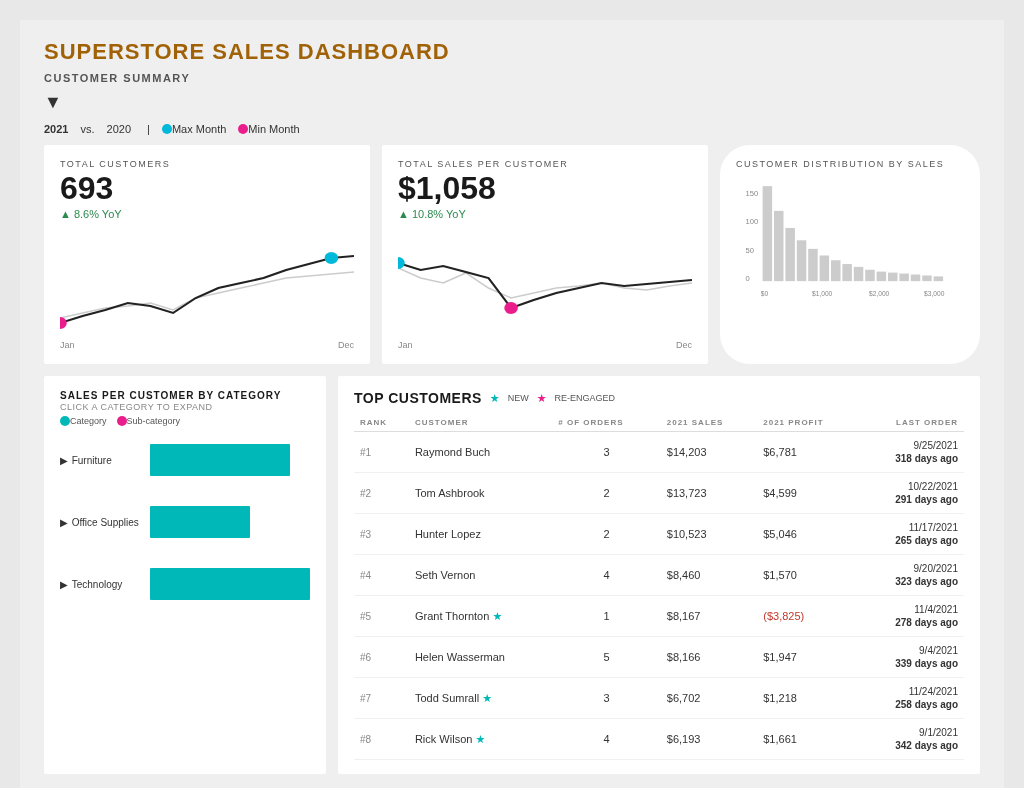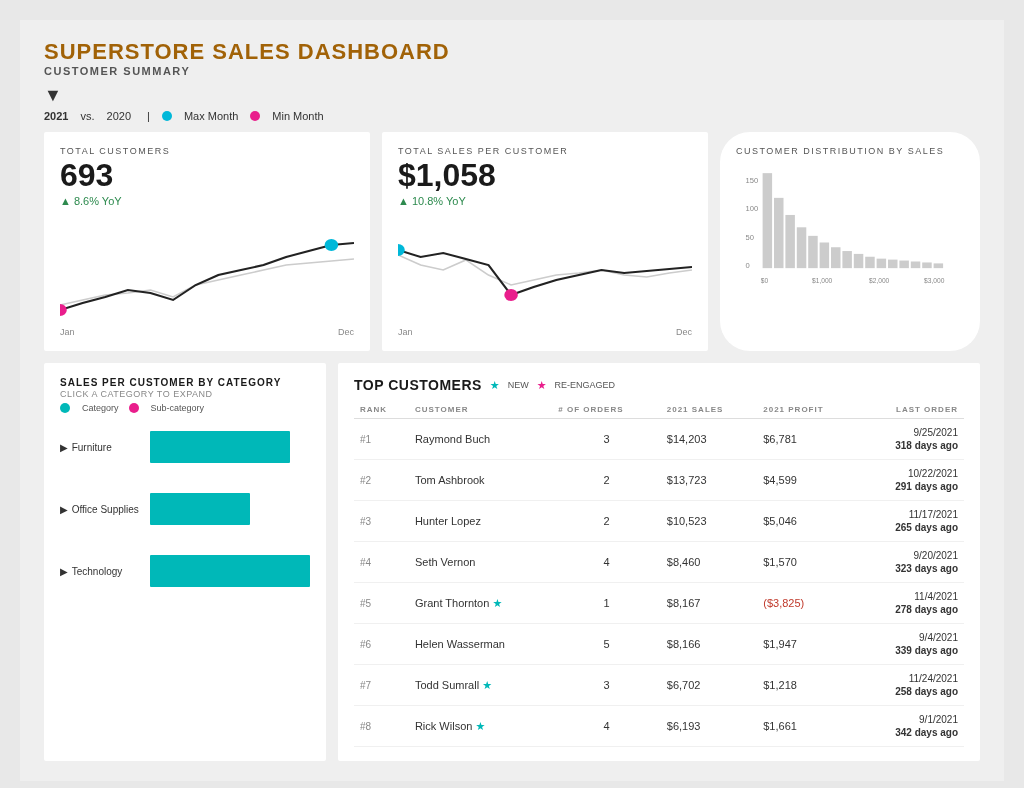--- a/index.html
+++ b/index.html
@@ -19,40 +19,40 @@
       font-weight: 700;
       letter-spacing: 1px;
       color: #a16207;
       line-height: 1.1;
     }
     .sub-title {
       font-size: 11px;
       font-weight: 700;
       letter-spacing: 1.5px;
       color: #555;
-      margin-top: 1px;
+      margin-top: 8px;
     }
     .filter-icon {
       margin-top: 8px;
       font-size: 18px;
       color: #333;
       cursor: pointer;
     }
     .legend-row {
       display: flex;
       align-items: center;
       gap: 12px;
-      margin-top: 4px;
+      margin-top: 10px;
       font-size: 11px;
       color: #333;
     }
     .legend-item {
       display: flex;
       align-items: center;
-      gap: 12px;
+      gap: 0;
     }
     .legend-dot {
       width: 10px;
       height: 10px;
       border-radius: 50%;
       display: inline-block;
     }
     .legend-year {
       font-weight: 700;
       font-size: 11px;

